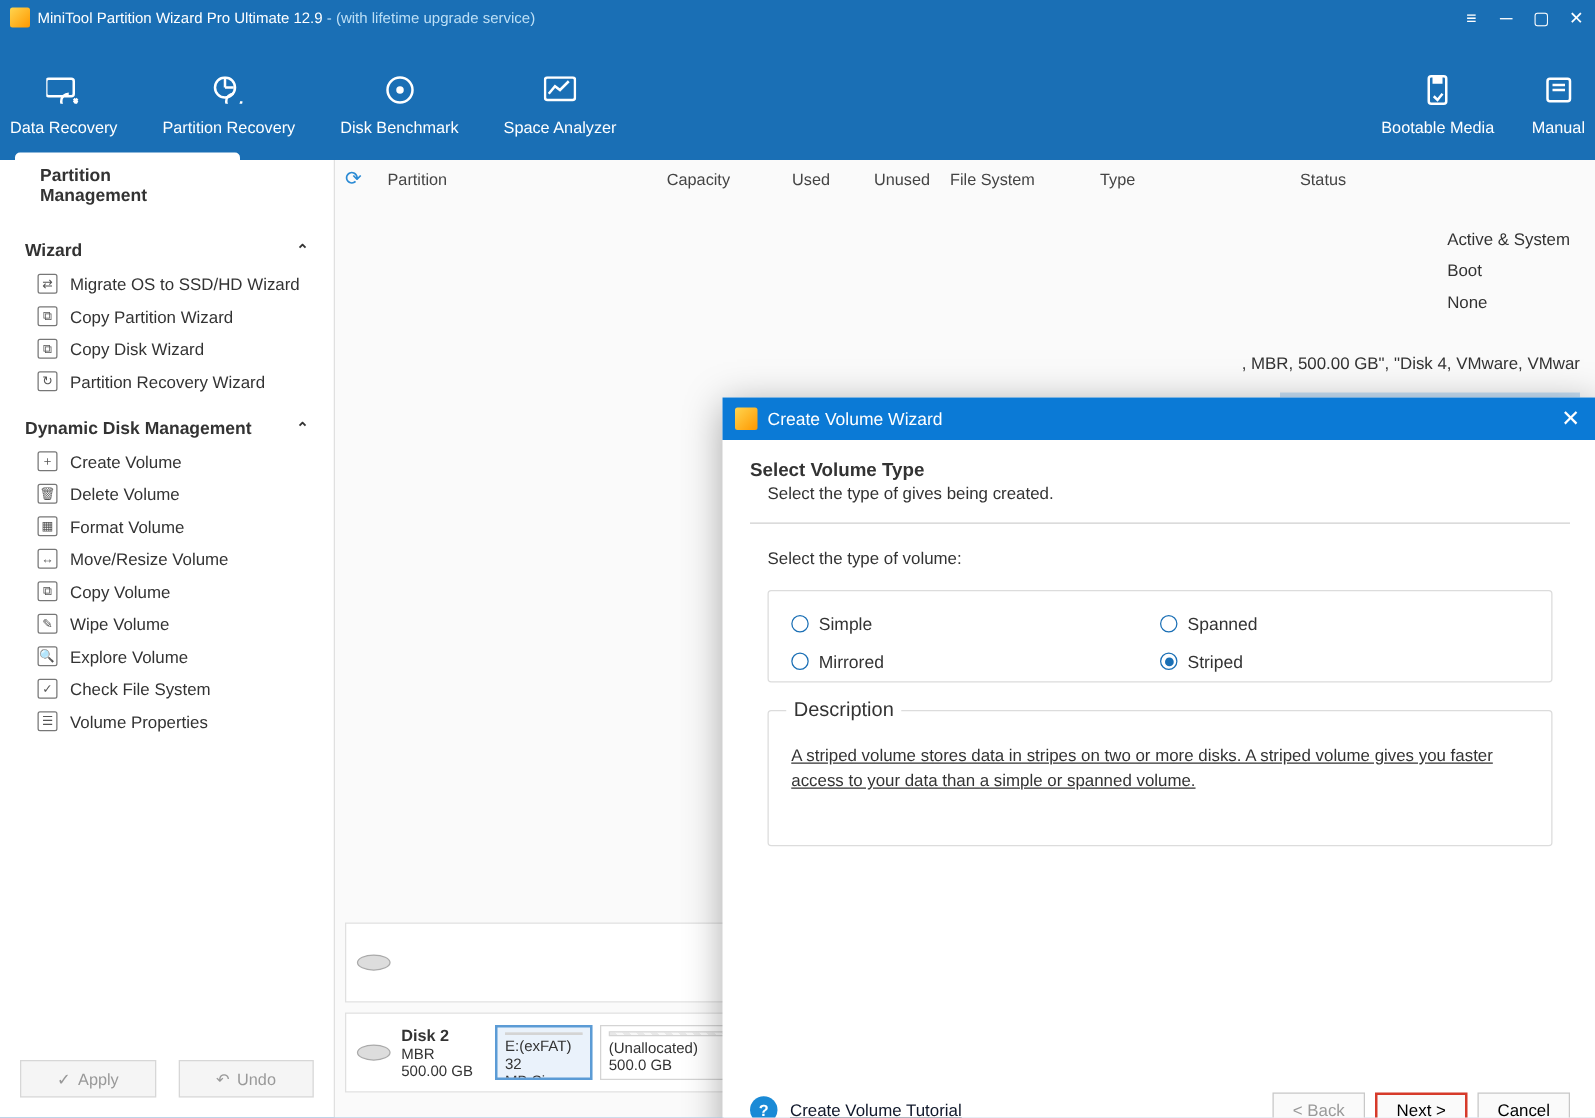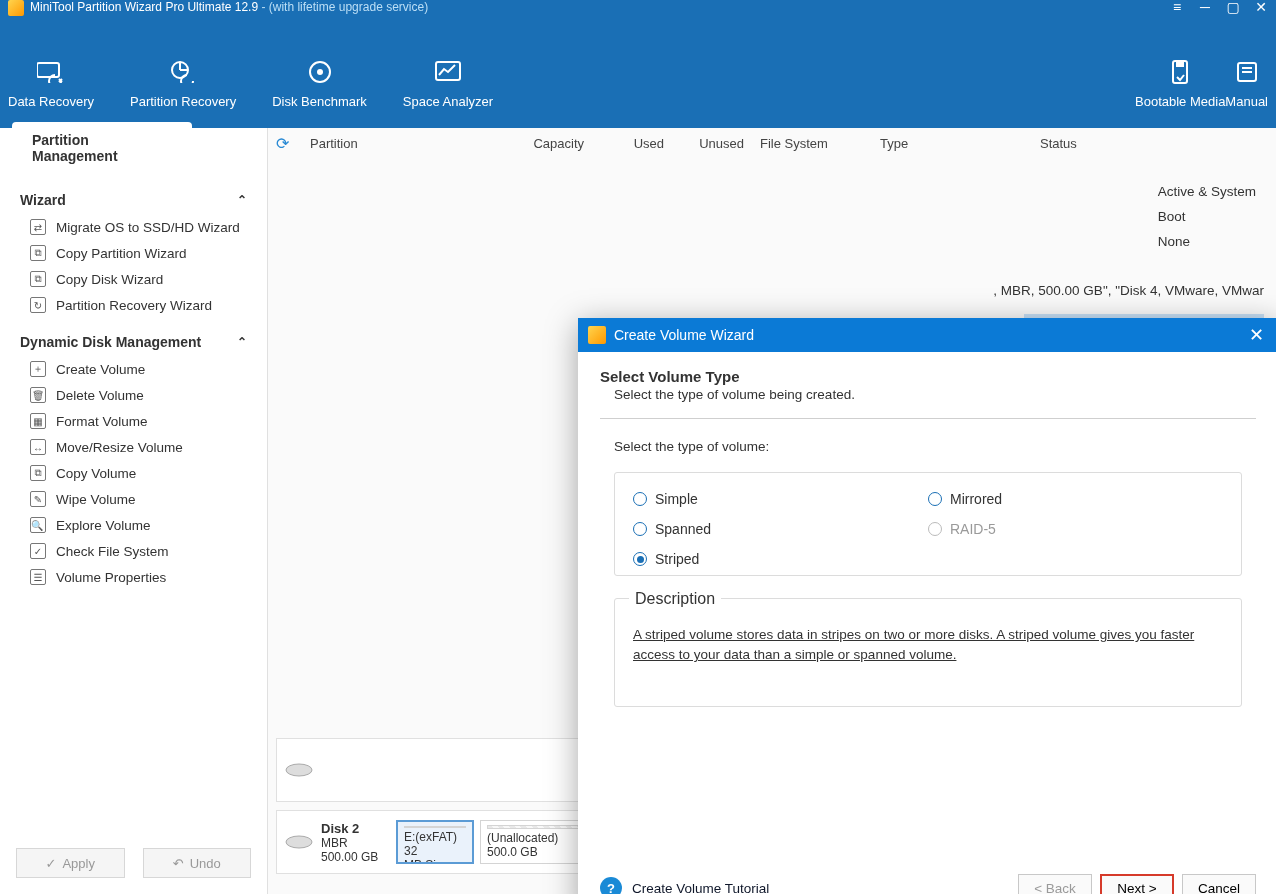--- a/index.html
+++ b/index.html
@@ -1,31 +1,31 @@
 <!DOCTYPE html>
 <html><head>
 <meta charset="utf-8">
 <style>
 * { margin: 0; padding: 0; box-sizing: border-box; font-family: "Segoe UI", Arial, sans-serif; }
 body { background: #1a6fb5; width: 1276px; height: 894px; overflow: hidden; font-size: 13px; color: #333; }
 
 
-.titlebar { height: 28px; background: #1a6fb5; color: #fff; display: flex; align-items: flex-start; padding: 0 8px; }
+.titlebar { height: 28px; background: #1a6fb5; color: #fff; display: flex; align-items: center; padding: 0 8px; }
 .titlebar .app-icon { width: 16px; height: 16px; background: linear-gradient(135deg,#ffd54f,#ff9800); border-radius: 2px; margin-right: 6px; }
 .titlebar .title { flex: 1; font-size: 12px; }
 .titlebar .title .faded { color: #bcdff6; }
 .titlebar .win-controls { display: flex; gap: 14px; }
 .titlebar .win-controls span { width: 14px; text-align: center; font-size: 14px; line-height: 14px; cursor: default; }
 
 
 .toolbar { height: 100px; background: #1a6fb5; display: flex; align-items: center; padding: 12px 8px 0; }
 .tool-group { display: flex; gap: 36px; }
 .tool-item { display: flex; flex-direction: column; align-items: center; color: #fff; font-size: 13px; gap: 10px; }
 .tool-item .ticon { width: 28px; height: 24px; display:flex; align-items:center; justify-content:center; }
-.tool-right { margin-left: auto; display: flex; }
+.tool-right { margin-left: auto; display: flex; gap: 30px; }
 
 
 .main { display: flex; height: calc(100% - 128px); background: #1a6fb5; }
 .workspace { display: flex; flex: 1; background: #fafafa; margin: 0 0 0 0; }
 
 
 .sidebar { width: 268px; background: #fff; border-right: 1px solid #e0e0e0; display: flex; flex-direction: column; padding-top: 0; }
 .tab-header { background: #fff; padding: 10px 20px; font-weight: 600; font-size: 14px; position:relative; top:-6px; border-top-left-radius:4px; border-top-right-radius:4px; width: 180px; margin-left:12px; }
 .side-section { padding: 4px 0; }
 .side-title { display: flex; align-items: center; justify-content: space-between; padding: 8px 20px 6px; font-weight: 600; font-size: 14px; }
@@ -328,40 +328,36 @@
       </div>
 
       <div class="modal-backdrop">
         <div class="modal-title">
           <span class="micon"></span>
           <span>Create Volume Wizard</span>
           <span class="mclose">✕</span>
         </div>
         <div class="modal-body">
           <h3>Select Volume Type</h3>
-          <div class="sub">Select the type of volume being created.</div>
+          <div class="sub">Select the type of gives being created.</div>
           <div class="modal-sep"></div>
           <div class="lbl">Select the type of volume:</div>
 
           <div class="radio-box">
             <div class="radio-item">
                 <span class="radio"></span>
                 <span>Simple</span>
               </div>
             <div class="radio-item">
                 <span class="radio"></span>
-                <span>Mirrored</span>
+                <span>Spanned</span>
               </div>
             <div class="radio-item">
                 <span class="radio"></span>
-                <span>Spanned</span>
-              </div>
-            <div class="radio-item disabled">
-                <span class="radio disabled"></span>
-                <span>RAID-5</span>
+                <span>Mirrored</span>
               </div>
             <div class="radio-item">
                 <span class="radio">
                   <span class="dot"></span>
                 </span>
                 <span>Striped</span>
               </div>
           </div>
 
           <div class="desc-box">

